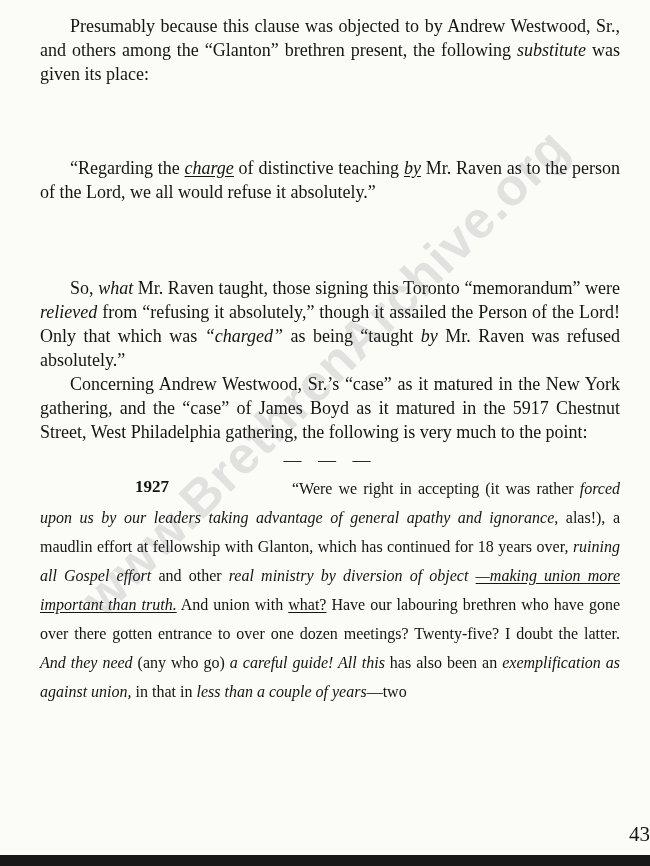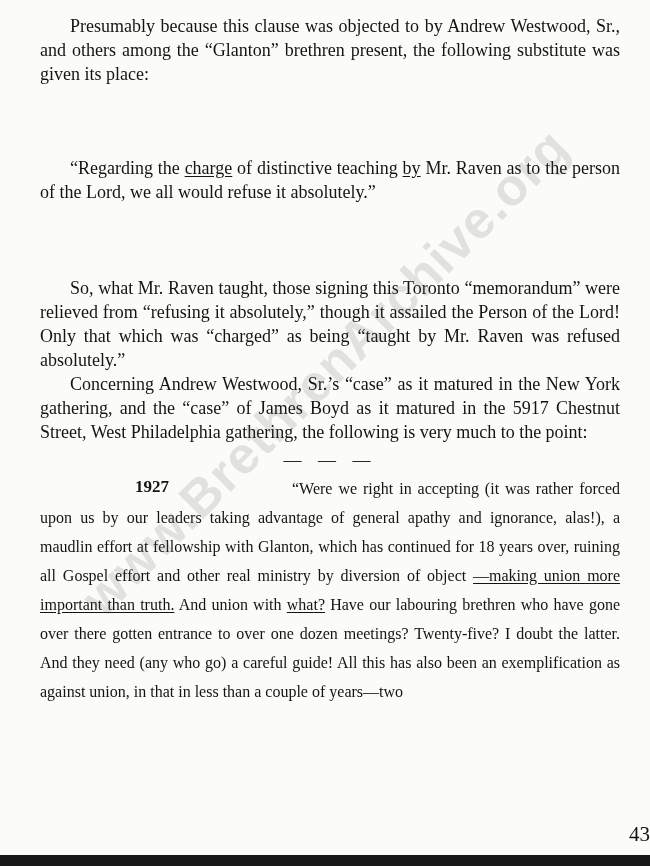--- a/index.html
+++ b/index.html
@@ -17,21 +17,21 @@
   }
   .content p{
     margin:0;
     text-align:justify;
     font-size:18px;
     line-height:24px;
   }
   .indent{text-indent:30px;}
   .gap-lg{margin-top:70px !important;}
   .gap-xl{margin-top:72px !important;}
-  .run-i{}
+  .run-i{font-style:italic;}
   .run-u{text-decoration:underline;text-underline-offset:2px;}
   .divider{
     text-align:center;
     font-size:18px;
     letter-spacing:6px;
     line-height:20px;
     margin:6px 0 4px 0;
     color:#1a1a1a;
   }
   

